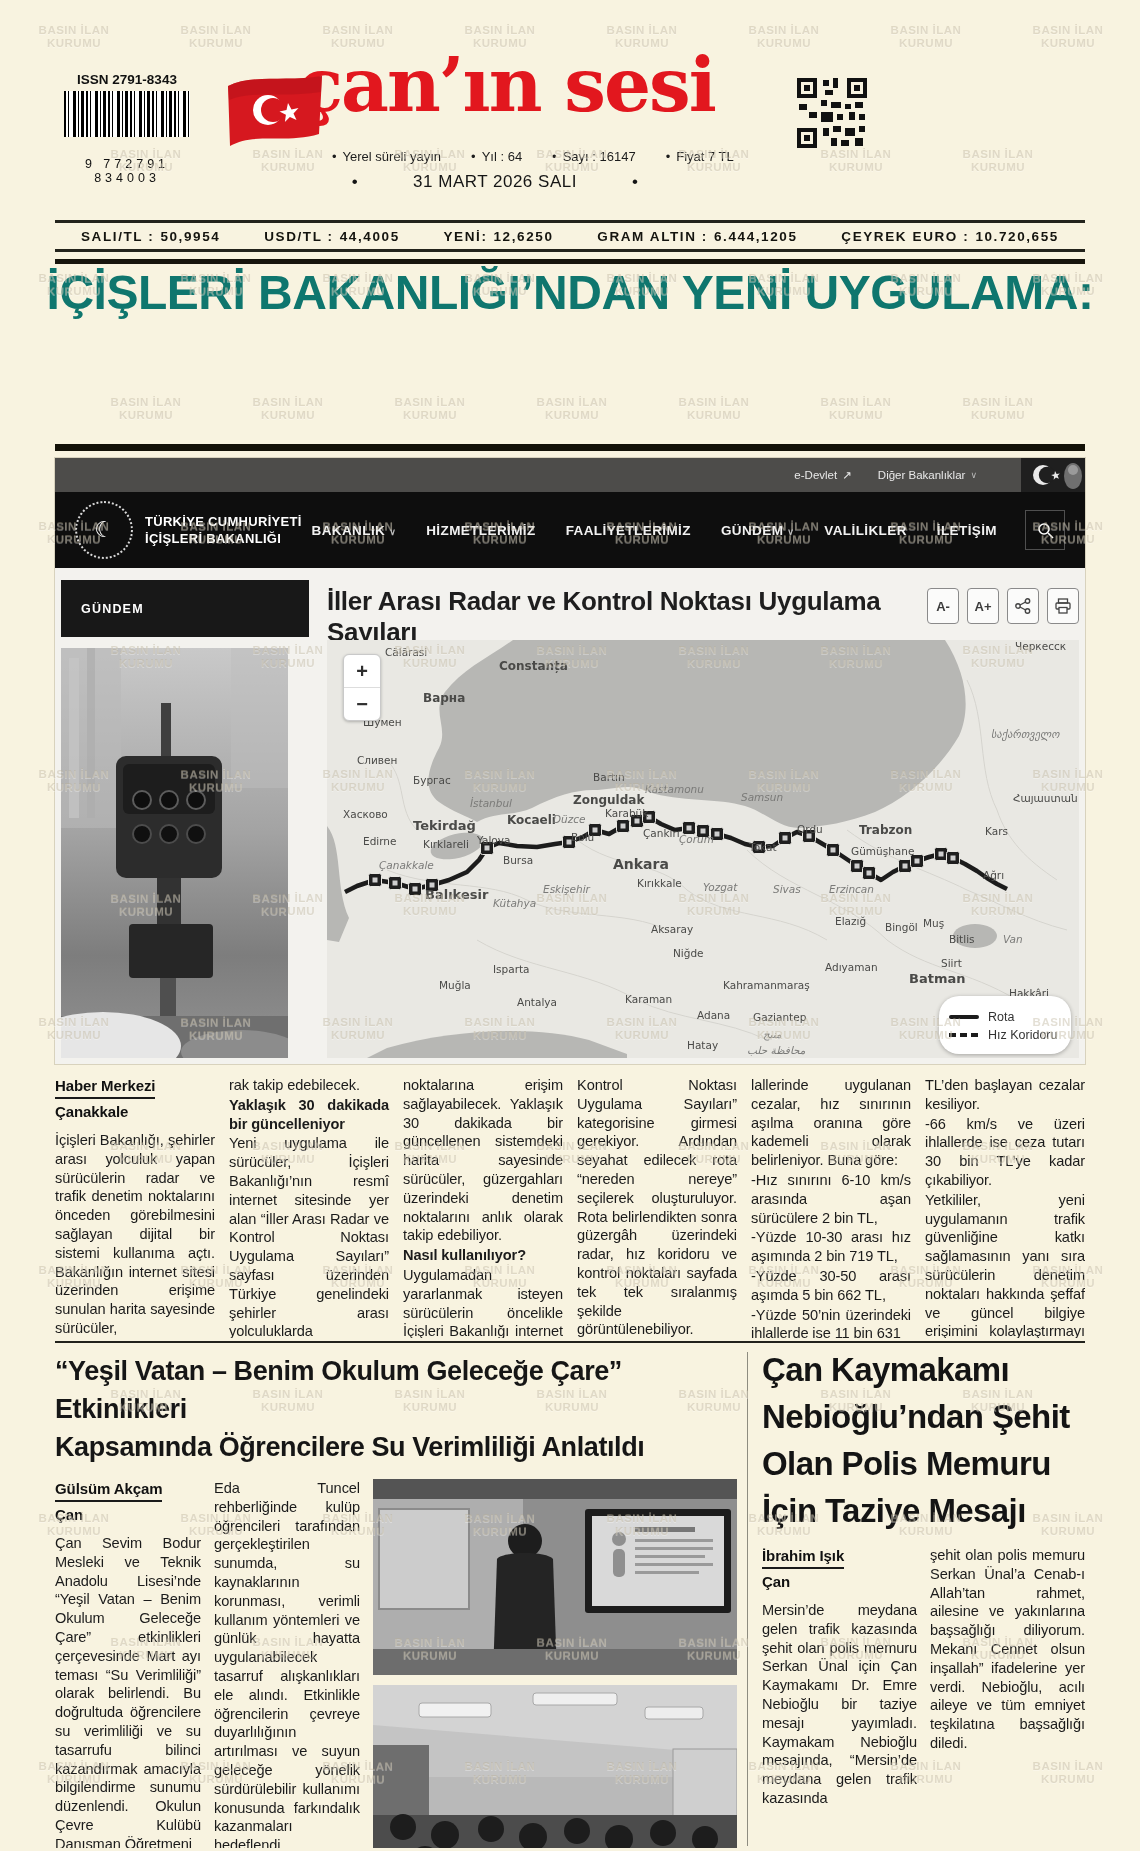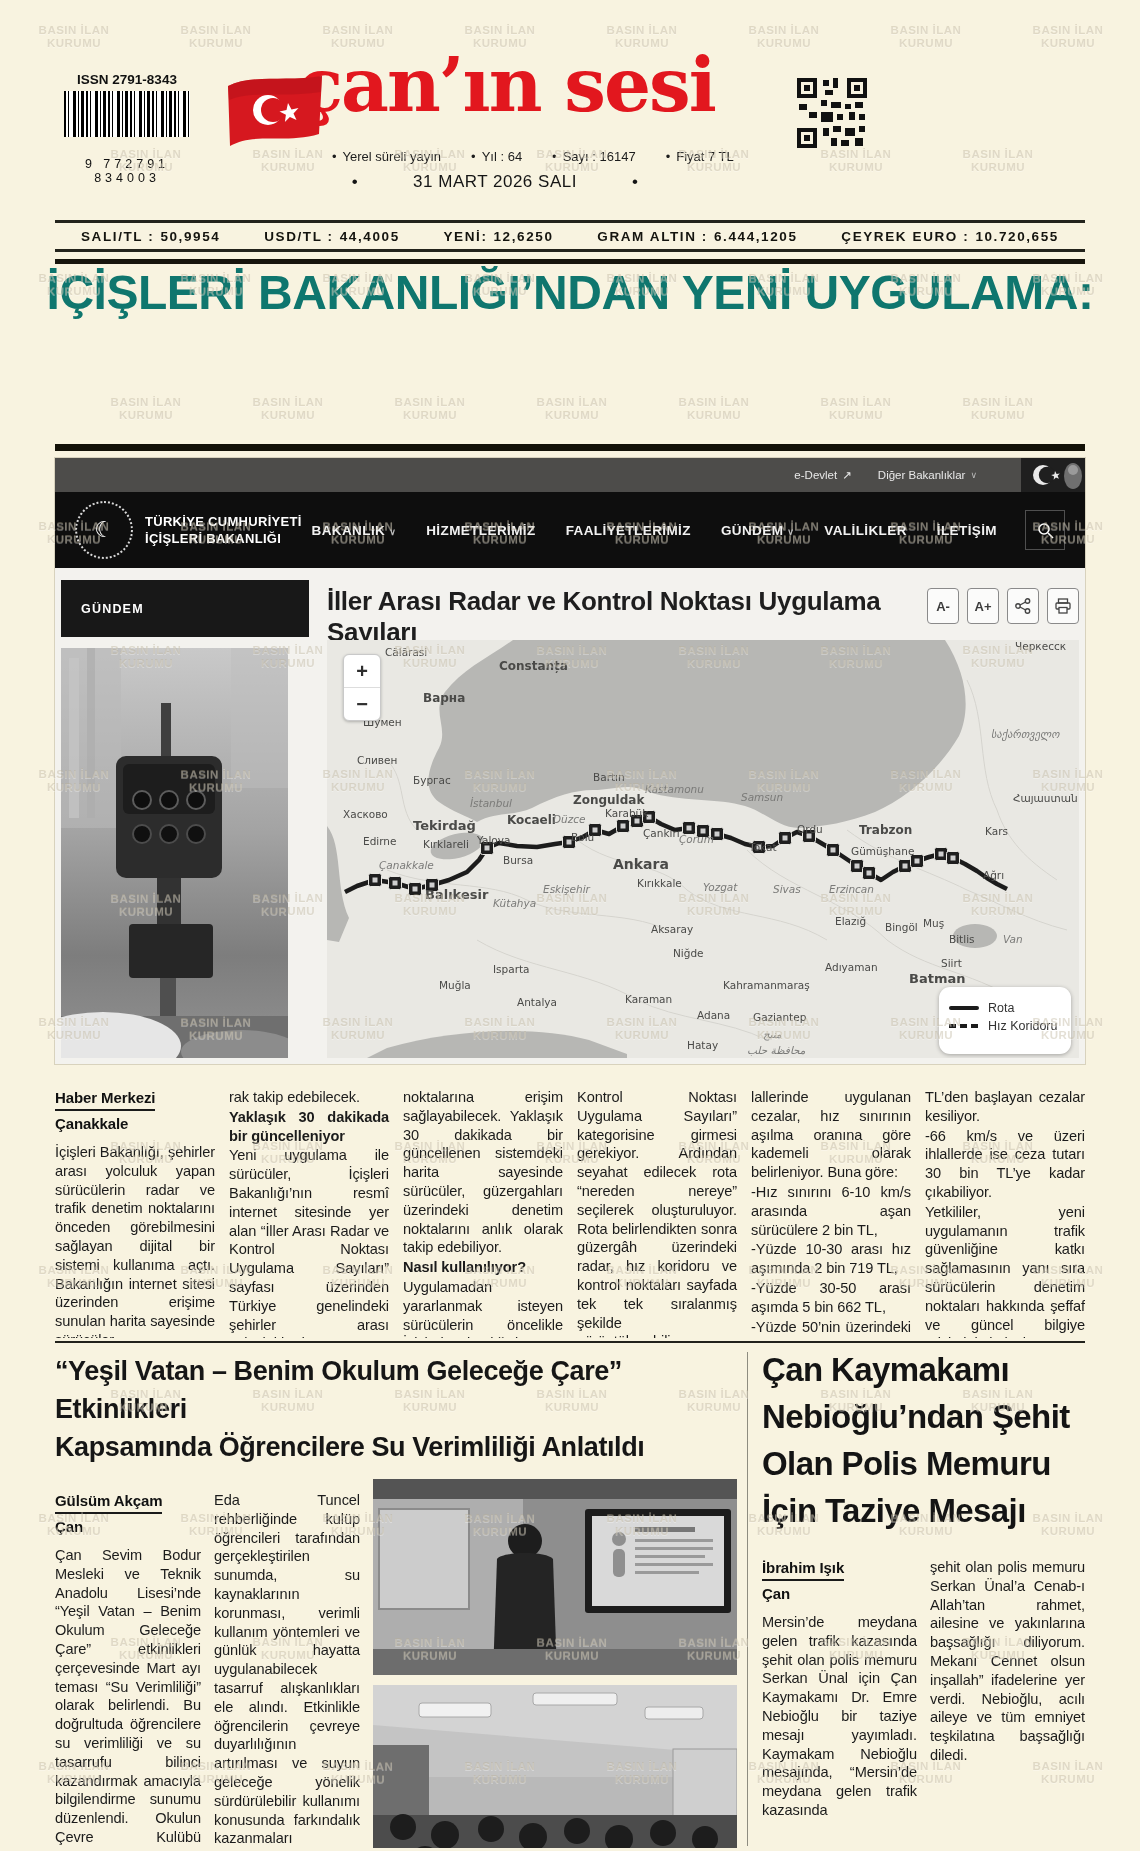--- a/index.html
+++ b/index.html
@@ -60,32 +60,32 @@
   .page-title{flex:1;margin:0;font-weight:700;font-size:26px;letter-spacing:-.3px;color:#1e1e1e;}
   .tools{display:flex;gap:8px;margin-top:2px;}
   .tool-btn{width:30px;height:34px;border:1.5px solid #8a8a8a;border-radius:4px;display:grid;place-items:center;
       font-weight:700;font-size:13px;color:#3c3c3c;background:#fbfbfa;cursor:pointer;}
   .map{position:absolute;left:272px;top:72px;width:752px;height:418px;background:#e9e8e3;overflow:hidden;}
   .map svg{display:block;}
   .zoomctl{position:absolute;left:16px;top:14px;width:36px;background:#fff;border:1px solid #c9c9c9;border-radius:6px;
       box-shadow:0 1px 3px rgba(0,0,0,.25);overflow:hidden;}
   .zoombtn{height:32px;display:grid;place-items:center;font-size:20px;font-weight:700;color:#2e2e2e;cursor:pointer;}
   .zoombtn:first-child{border-bottom:1px solid #ddd;}
-  .legend{position:absolute;right:8px;bottom:4px;width:132px;background:#fff;border-radius:11px;
-      box-shadow:0 1px 4px rgba(0,0,0,.3);padding:10px 10px 17px;box-sizing:border-box;}
+  .legend{position:absolute;right:8px;bottom:4px;width:132px;background:#fff;border-radius:20px;
+      box-shadow:0 1px 4px rgba(0,0,0,.3);padding:10px 10px 8px;box-sizing:border-box;}
   .legend-row{display:flex;align-items:center;gap:9px;margin:4px 0;}
   .leg-line{width:30px;height:4px;background:#1b1b1b;border-radius:2px;flex:0 0 auto;}
   .leg-dash{width:30px;height:4px;flex:0 0 auto;background:
       repeating-linear-gradient(90deg,#1b1b1b 0 7px,transparent 7px 11px);}
   .legend-row span{font-size:12.5px;color:#333;}
 
   
   .article-main{position:absolute;left:55px;top:1076px;width:1030px;height:262px;overflow:hidden;z-index:2;
       display:grid;grid-template-columns:repeat(6,1fr);gap:14px;}
-  .col{font-size:14.6px;line-height:18.8px;text-align:justify;color:#1b1b1b;letter-spacing:-.1px;margin-top:12px;}
+  .col{font-size:14.6px;line-height:18.8px;text-align:justify;color:#1b1b1b;letter-spacing:-.1px;}
   .seg{margin:0 0 1px;}
   .seg.b{font-weight:700;}
   .byline{font-weight:700;font-size:15px;line-height:19px;margin-bottom:10px;color:#111;}
   .byline .name{display:inline-block;border-bottom:2px solid #1a1a1a;padding-bottom:2px;}
   .byline .place{display:block;margin-top:3px;}
 
   .rule-bottom{position:absolute;left:55px;top:1341px;width:1030px;border-top:2px solid #22221c;z-index:2;}
 
   
   .left-art{position:absolute;left:55px;top:1352px;width:682px;height:496px;overflow:hidden;z-index:2;}

